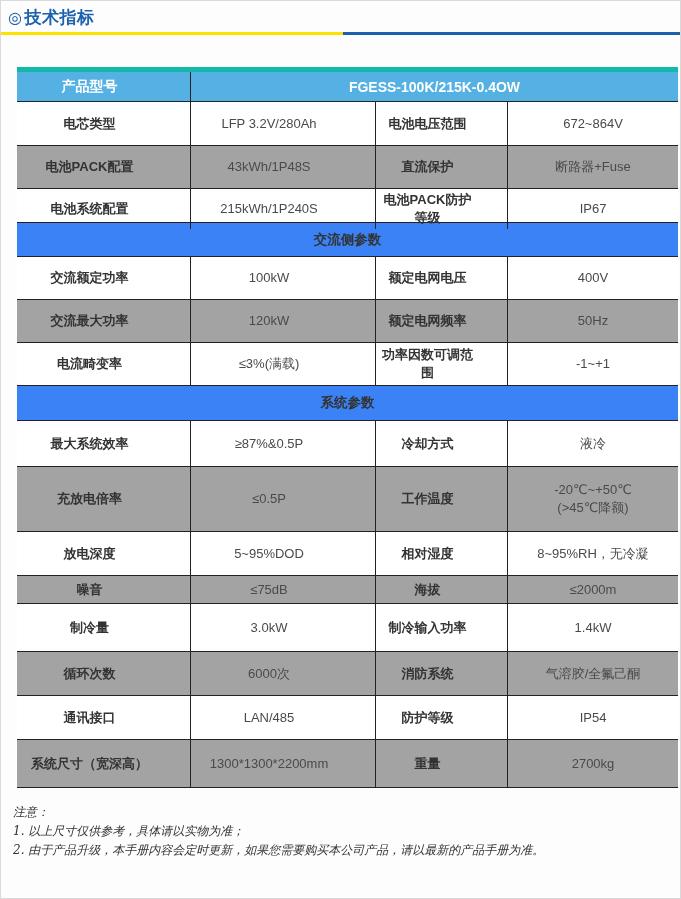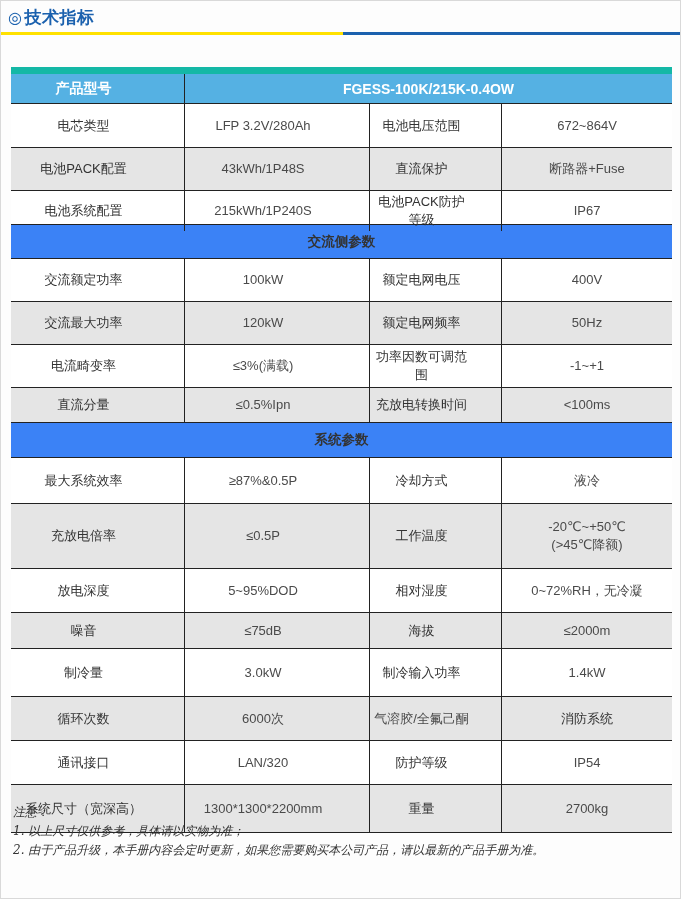--- a/index.html
+++ b/index.html
@@ -16,42 +16,42 @@
     padding:5px 0 3px 7px;
     color:#1b61ae; font-size:17px; font-weight:bold; letter-spacing:0.5px;
   }
   .title-bullet { font-size:16px; font-weight:bold; color:#1b61ae; }
   .title-underline { display:flex; width:100%; height:3px; }
   .title-underline .seg-yellow { width:342px; background:#ffe100; }
   .title-underline .seg-blue { flex:1; background:#1b61ae; }
 
   
   .spec-table {
-    position:absolute; left:10px; top:66px; width:661px;
-    border-top:7px solid #14b8a6;
+    position:absolute; left:16px; top:66px; width:661px;
+    border-top:5px solid #14b8a6;
     font-size:13px; color:#3a3a3a;
   }
   .tr {
     display:grid; grid-template-columns:145px 185px 132px 199px;
     border-bottom:1px solid #222; align-items:stretch;
   }
   .tr.header-row { grid-template-columns:145px 516px; background:#55b1e3; }
   .tr.section-row { grid-template-columns:661px; background:#3b82f6; }
   .td {
     display:flex; align-items:center; justify-content:center;
     text-align:center; padding:2px 4px;
   }
   .bl { border-left:1px solid #222;margin-left:28px; }
-  .lbl { font-weight:normal; color:#333; }
+  .lbl { font-weight:bold; color:#333; }
   .val { color:#4a4a4a; white-space:pre-line; line-height:1.35; }
   .header-row .td { color:#fff; font-weight:bold; font-size:14px; }
   .section-row .td { font-weight:bold; color:#333; font-size:13.5px; }
   .bg-white { background:#ffffff; }
-  .bg-gray  { background:#e5e5e5; }
-  .h30{height:30px}.h34{height:34px}.h35{height:35px}.h36{height:36px}
+  .bg-gray  { background:#a3a3a3; }
+  .h30{height:30px}.h34{height:34px}.h35{height:35px}.h36{height:28px}
   .h42{height:48px}.h43{height:43px}.h44{height:44px}.h46{height:46px}
   .h49{height:34px}.h56{height:65px}
 
   
   .notes {
     position:absolute; left:12px; top:802px; width:650px;
     font-family:"DejaVu Serif","Liberation Serif",serif;
     font-style:italic; color:#333; font-size:12px; line-height:19px;
   }
   .notes div { white-space:nowrap; }
@@ -118,26 +118,20 @@
       <div class="td val bl">50Hz</div>
     </div>
 
     <div class="tr bg-white h43">
       <div class="td lbl">电流畸变率</div>
       <div class="td val bl">≤3%(满载)</div>
       <div class="td lbl bl">功率因数可调范围</div>
       <div class="td val bl">-1~+1</div>
     </div>
 
-    <div class="tr bg-gray h35">
-      <div class="td lbl">直流分量</div>
-      <div class="td val bl">≤0.5%Ipn</div>
-      <div class="td lbl bl">充放电转换时间</div>
-      <div class="td val bl">&lt;100ms</div>
-    </div>
 
     <div class="tr section-row h35">
       <div class="td">系统参数</div>
     </div>
 
     <div class="tr bg-white h46">
       <div class="td lbl">最大系统效率</div>
       <div class="td val bl">≥87%&amp;0.5P</div>
       <div class="td lbl bl">冷却方式</div>
       <div class="td val bl">液冷</div>
@@ -148,47 +142,47 @@
       <div class="td val bl">≤0.5P</div>
       <div class="td lbl bl">工作温度</div>
       <div class="td val bl">-20℃~+50℃
 (&gt;45℃降额)</div>
     </div>
 
     <div class="tr bg-white h44">
       <div class="td lbl">放电深度</div>
       <div class="td val bl">5~95%DOD</div>
       <div class="td lbl bl">相对湿度</div>
-      <div class="td val bl">0~72%RH，无冷凝</div>
+      <div class="td val bl">8~95%RH，无冷凝</div>
     </div>
 
     <div class="tr bg-gray h36">
       <div class="td lbl">噪音</div>
       <div class="td val bl">≤75dB</div>
       <div class="td lbl bl">海拔</div>
       <div class="td val bl">≤2000m</div>
     </div>
 
     <div class="tr bg-white h42">
       <div class="td lbl">制冷量</div>
       <div class="td val bl">3.0kW</div>
       <div class="td lbl bl">制冷输入功率</div>
       <div class="td val bl">1.4kW</div>
     </div>
 
     <div class="tr bg-gray h44">
       <div class="td lbl">循环次数</div>
       <div class="td val bl">6000次</div>
+      <div class="td lbl bl">消防系统</div>
       <div class="td val bl">气溶胶/全氟己酮</div>
-      <div class="td lbl bl">消防系统</div>
     </div>
 
     <div class="tr bg-white h44">
       <div class="td lbl">通讯接口</div>
-      <div class="td val bl">LAN/320</div>
+      <div class="td val bl">LAN/485</div>
       <div class="td lbl bl">防护等级</div>
       <div class="td val bl">IP54</div>
     </div>
 
     <div class="tr bg-gray h42">
       <div class="td lbl">系统尺寸（宽深高）</div>
       <div class="td val bl">1300*1300*2200mm</div>
       <div class="td lbl bl">重量</div>
       <div class="td val bl">2700kg</div>
     </div>

